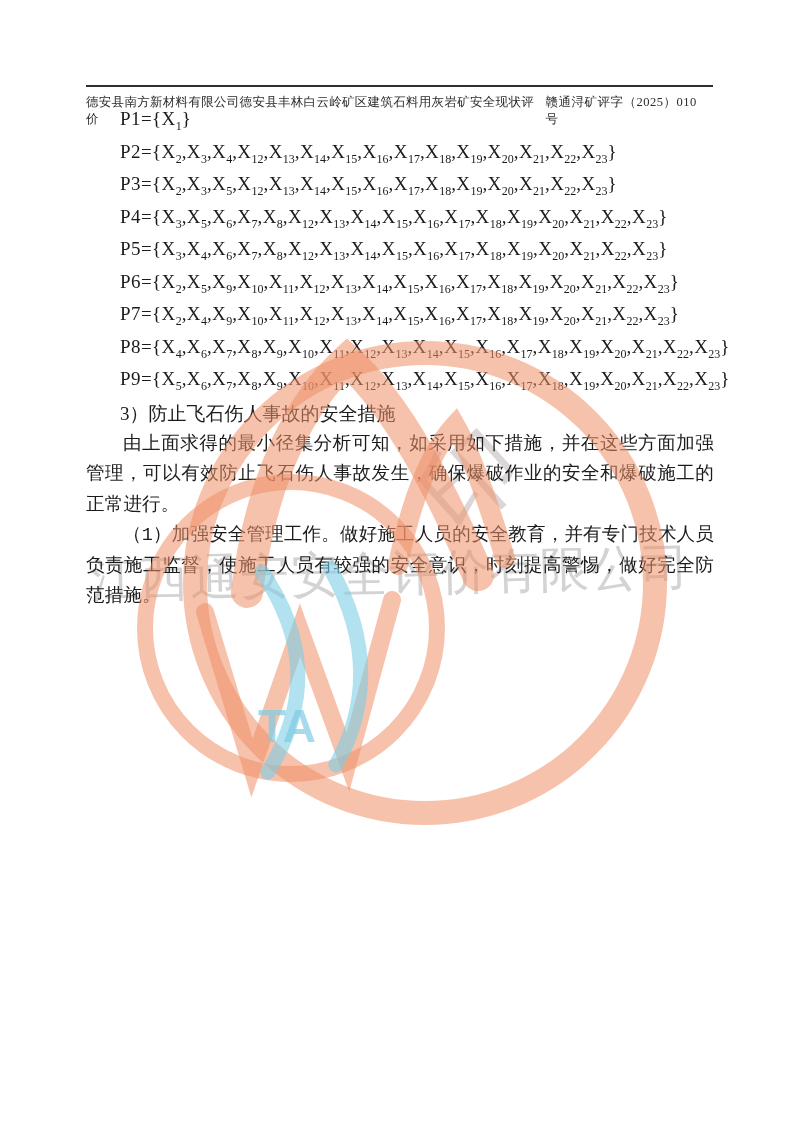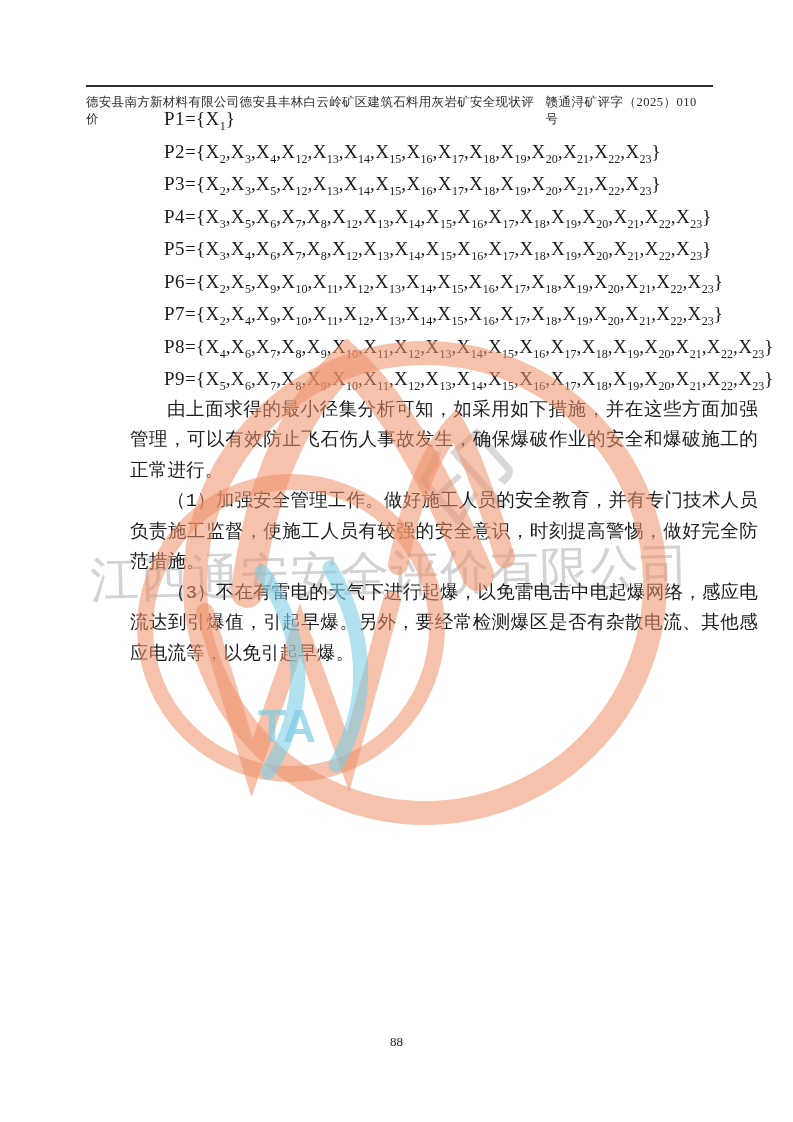--- a/index.html
+++ b/index.html
@@ -5,21 +5,21 @@
   html,body{margin:0;padding:0;background:#ffffff;}
   .page{position:relative;width:793px;height:1122px;background:#fff;overflow:hidden;
         font-family:"Liberation Serif","DejaVu Serif",serif;color:var(--ink,#1b1b1b);}
   
   .header{position:absolute;left:86px;right:80px;top:59px;display:flex;justify-content:space-between;
           align-items:baseline;font-size:12.5px;color:#2b2b2b;z-index:2;}
   .header .h-left{letter-spacing:0.3px;}
   .header .h-right{letter-spacing:0.5px;margin-top:35px;}
   .rule{position:absolute;left:86px;right:80px;top:85px;height:2px;background:#2e2e2e;z-index:2;}
   
-  .content{position:absolute;left:86px;top:103px;width:628px;z-index:2;margin-left:44px;}
+  .content{position:absolute;left:86px;top:103px;width:628px;z-index:2;}
   .pset-row{margin-left:34px;height:32.5px;line-height:32.5px;font-size:19px;white-space:nowrap;letter-spacing:0.4px;}
   .pset-row sub{font-size:12px;line-height:0;letter-spacing:0;}
   .heading{margin-left:34px;height:32px;line-height:32px;font-size:19px;margin-top:2px;}
   .para{font-size:18.5px;line-height:30.5px;text-align:justify;text-indent:2em;letter-spacing:0.2px;font-family:Liberation Mono, monospace;}
   .pagenum{position:absolute;left:0;right:0;top:1034px;text-align:center;font-size:13px;z-index:2;color:#222;}
   
   .wm-company{position:absolute;left:90px;top:541px;width:622px;font-size:49px;white-space:nowrap;
               letter-spacing:1px;color:var(--watermark-gray,#d4d2d2);z-index:1;
               transform:rotate(-1.3deg);font-family:"Liberation Sans","DejaVu Sans",sans-serif;}
   .wm-seal{position:absolute;left:424px;top:416px;font-size:94px;color:#d9d3d3;z-index:1;
@@ -50,28 +50,27 @@
         <div class="pset-row"><span>P1</span><span>={X<sub>1</sub>}</span></div>
         <div class="pset-row"><span>P2</span><span>={X<sub>2</sub>,X<sub>3</sub>,X<sub>4</sub>,X<sub>12</sub>,X<sub>13</sub>,X<sub>14</sub>,X<sub>15</sub>,X<sub>16</sub>,X<sub>17</sub>,X<sub>18</sub>,X<sub>19</sub>,X<sub>20</sub>,X<sub>21</sub>,X<sub>22</sub>,X<sub>23</sub>}</span></div>
         <div class="pset-row"><span>P3</span><span>={X<sub>2</sub>,X<sub>3</sub>,X<sub>5</sub>,X<sub>12</sub>,X<sub>13</sub>,X<sub>14</sub>,X<sub>15</sub>,X<sub>16</sub>,X<sub>17</sub>,X<sub>18</sub>,X<sub>19</sub>,X<sub>20</sub>,X<sub>21</sub>,X<sub>22</sub>,X<sub>23</sub>}</span></div>
         <div class="pset-row"><span>P4</span><span>={X<sub>3</sub>,X<sub>5</sub>,X<sub>6</sub>,X<sub>7</sub>,X<sub>8</sub>,X<sub>12</sub>,X<sub>13</sub>,X<sub>14</sub>,X<sub>15</sub>,X<sub>16</sub>,X<sub>17</sub>,X<sub>18</sub>,X<sub>19</sub>,X<sub>20</sub>,X<sub>21</sub>,X<sub>22</sub>,X<sub>23</sub>}</span></div>
         <div class="pset-row"><span>P5</span><span>={X<sub>3</sub>,X<sub>4</sub>,X<sub>6</sub>,X<sub>7</sub>,X<sub>8</sub>,X<sub>12</sub>,X<sub>13</sub>,X<sub>14</sub>,X<sub>15</sub>,X<sub>16</sub>,X<sub>17</sub>,X<sub>18</sub>,X<sub>19</sub>,X<sub>20</sub>,X<sub>21</sub>,X<sub>22</sub>,X<sub>23</sub>}</span></div>
         <div class="pset-row"><span>P6</span><span>={X<sub>2</sub>,X<sub>5</sub>,X<sub>9</sub>,X<sub>10</sub>,X<sub>11</sub>,X<sub>12</sub>,X<sub>13</sub>,X<sub>14</sub>,X<sub>15</sub>,X<sub>16</sub>,X<sub>17</sub>,X<sub>18</sub>,X<sub>19</sub>,X<sub>20</sub>,X<sub>21</sub>,X<sub>22</sub>,X<sub>23</sub>}</span></div>
         <div class="pset-row"><span>P7</span><span>={X<sub>2</sub>,X<sub>4</sub>,X<sub>9</sub>,X<sub>10</sub>,X<sub>11</sub>,X<sub>12</sub>,X<sub>13</sub>,X<sub>14</sub>,X<sub>15</sub>,X<sub>16</sub>,X<sub>17</sub>,X<sub>18</sub>,X<sub>19</sub>,X<sub>20</sub>,X<sub>21</sub>,X<sub>22</sub>,X<sub>23</sub>}</span></div>
         <div class="pset-row"><span>P8</span><span>={X<sub>4</sub>,X<sub>6</sub>,X<sub>7</sub>,X<sub>8</sub>,X<sub>9</sub>,X<sub>10</sub>,X<sub>11</sub>,X<sub>12</sub>,X<sub>13</sub>,X<sub>14</sub>,X<sub>15</sub>,X<sub>16</sub>,X<sub>17</sub>,X<sub>18</sub>,X<sub>19</sub>,X<sub>20</sub>,X<sub>21</sub>,X<sub>22</sub>,X<sub>23</sub>}</span></div>
         <div class="pset-row"><span>P9</span><span>={X<sub>5</sub>,X<sub>6</sub>,X<sub>7</sub>,X<sub>8</sub>,X<sub>9</sub>,X<sub>10</sub>,X<sub>11</sub>,X<sub>12</sub>,X<sub>13</sub>,X<sub>14</sub>,X<sub>15</sub>,X<sub>16</sub>,X<sub>17</sub>,X<sub>18</sub>,X<sub>19</sub>,X<sub>20</sub>,X<sub>21</sub>,X<sub>22</sub>,X<sub>23</sub>}</span></div>
       </div>
+    <div class="heading">3）防止飞石伤人事故的安全措施</div>
     <div id="para-list">
         <div class="para">由上面求得的最小径集分析可知，如采用如下措施，并在这些方面加强管理，可以有效防止飞石伤人事故发生，确保爆破作业的安全和爆破施工的正常进行。</div>
         <div class="para">（1）加强安全管理工作。做好施工人员的安全教育，并有专门技术人员负责施工监督，使施工人员有较强的安全意识，时刻提高警惕，做好完全防范措施。</div>
-        <div class="para">（3）不在有雷电的天气下进行起爆，以免雷电击中电起爆网络，感应电流达到引爆值，引起早爆。另外，要经常检测爆区是否有杂散电流、其他感应电流等，以免引起早爆。</div>
       </div>
   </div>
 
-  <div class="pagenum">88</div>
 
   <svg class="stamps" viewBox="0 0 793 1122" xmlns="http://www.w3.org/2000/svg">
     <g stroke-linecap="round">
 
       <circle class="stamp-orange" cx="425" cy="583" r="230" stroke-width="24"></circle>
 
       <path class="stamp-orange" d="M247,592 C262,470 305,398 347,360 C398,405 442,492 478,575" stroke-width="32"></path>
       <path class="stamp-orange" d="M398,565 C412,495 432,450 455,425 C472,455 492,515 505,558" stroke-width="20"></path>
 
       <circle class="stamp-orange" cx="291" cy="628" r="146" stroke-width="16"></circle>

